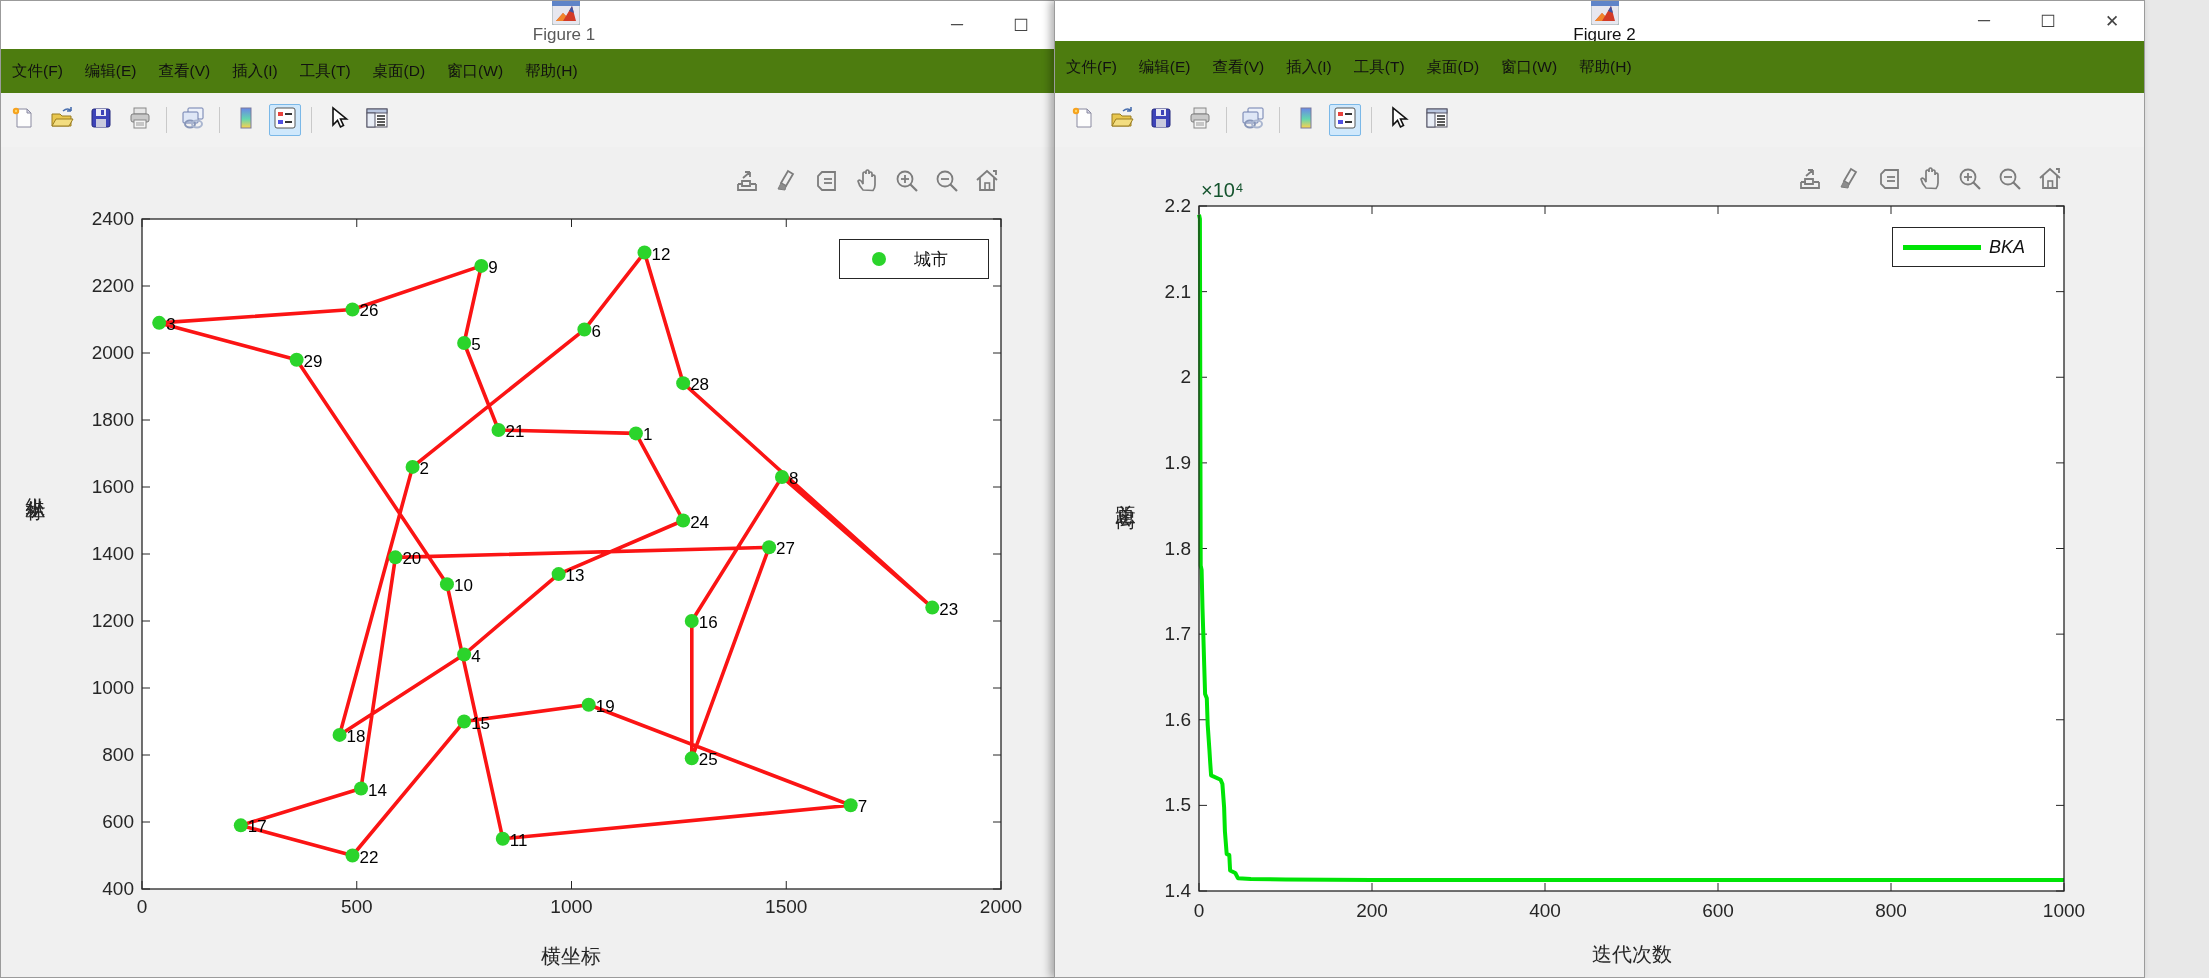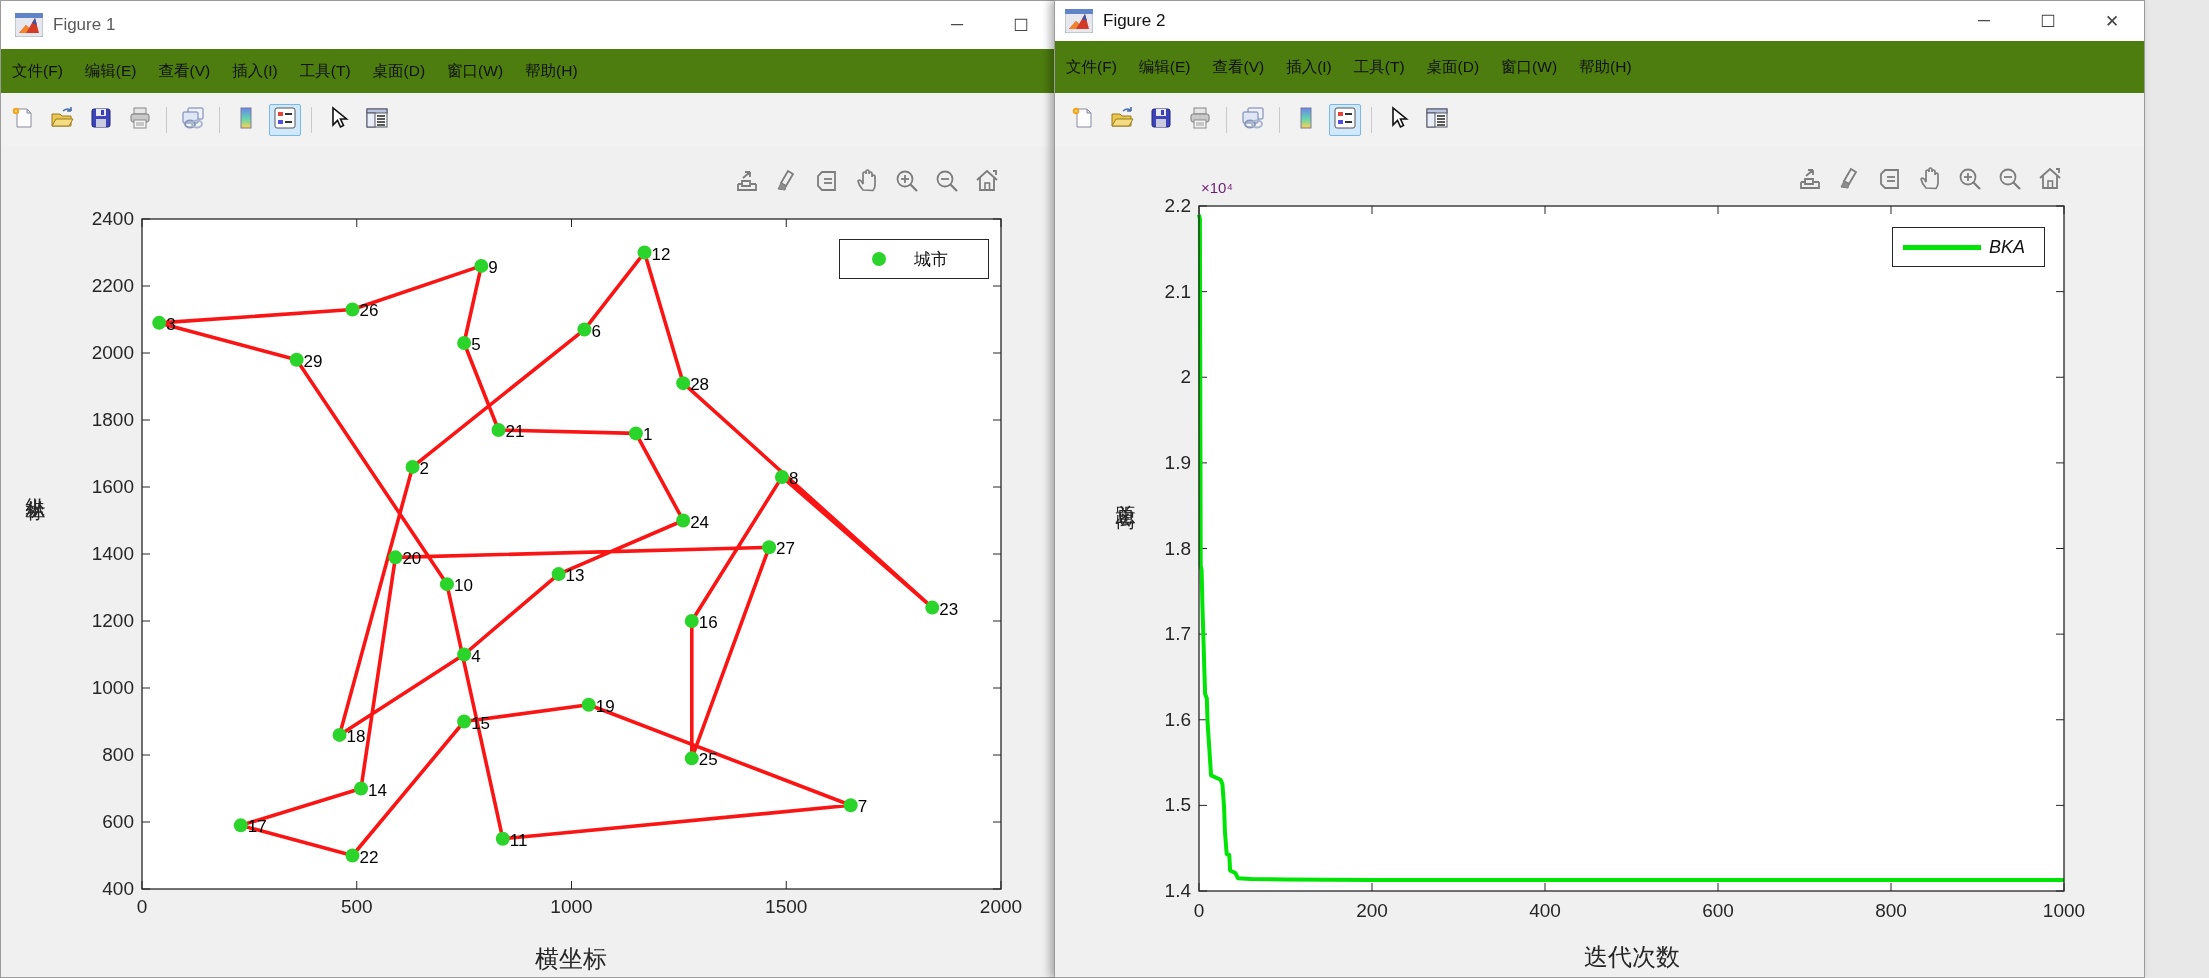--- a/index.html
+++ b/index.html
@@ -1,36 +1,36 @@
 <!DOCTYPE html>
 <html><head>
 <meta charset="utf-8">
 <style>
   html,body{margin:0;padding:0;background:#d9d9d9;font-family:"Liberation Sans","DejaVu Sans",sans-serif;}
   #stage{position:relative;width:2209px;height:978px;overflow:hidden;background:#e8e8e8;}
   .win{position:absolute;top:0;background:#f0f0f0;border:1px solid #9b9b9b;box-sizing:border-box;}
-  .titlebar{position:absolute;left:0;right:0;top:0;background:#ffffff;display:flex;align-items:center;}
+  .titlebar{position:absolute;left:0;right:0;top:0;background:#ffffff;display:flex;align-items:center;flex-direction:column;}
   .title-text{font-size:17px;color:#595959;margin-left:10px;}
   .active .title-text{color:#111;}
   .win-controls{position:absolute;top:0;right:0;height:100%;display:flex;align-items:center;}
   .wbtn{width:64px;text-align:center;font-size:17px;color:#444;cursor:default;}
   .menubar{position:absolute;left:0;right:0;background:#4d7c0f;border-bottom:1px solid #e2e2e2;display:flex;align-items:center;}
   .menu-item{font-size:15.5px;color:#111;padding:0 11px;line-height:30px;}
   .toolbar{position:absolute;left:0;right:0;background:#f2f2f2;border-bottom:1px solid #d7d7d7;display:flex;align-items:center;gap:7px;}
   .tbtn{width:30px;height:30px;display:flex;align-items:center;justify-content:center;border:1px solid transparent;border-radius:2px;}
   .tbtn.active{background:#cfe8fc;border:1px solid #7ab8e8;}
   .tsep{width:1px;height:26px;background:#c9c9c9;margin:0 3px;}
   .canvas{position:absolute;left:0;right:0;bottom:0;background:#f0f0f0;}
   .plot-svg{position:absolute;left:0;top:0;}
   .axes-toolbar{position:absolute;display:flex;gap:12px;}
   .axbtn{width:28px;height:28px;display:flex;align-items:center;justify-content:center;}
   .legend-box{position:absolute;background:#fff;border:1px solid #262626;display:flex;align-items:center;}
   .ylabel-v{position:absolute;writing-mode:vertical-rl;text-orientation:upright;font-size:20px;color:#262626;letter-spacing:2px;}
-  .xlabel-h{position:absolute;font-size:24px;color:#262626;transform:translateX(-50%);}
-  .exp-label{position:absolute;font-size:15px;color:#701a75;}
+  .xlabel-h{position:absolute;font-size:20px;color:#262626;transform:translateX(-50%);}
+  .exp-label{position:absolute;font-size:20px;color:#14532d;}
   .strip{position:absolute;background:#ffaa33;}
   .dock-arrow{position:absolute;}
 </style>
 </head>
 <body>
 <div id="stage">
 
 <div class="strip" style="left:827px;top:0;width:158px;height:6px;"></div>
 
 <div class="win" id="win1" style="left:0;width:1118px;height:978px;">

